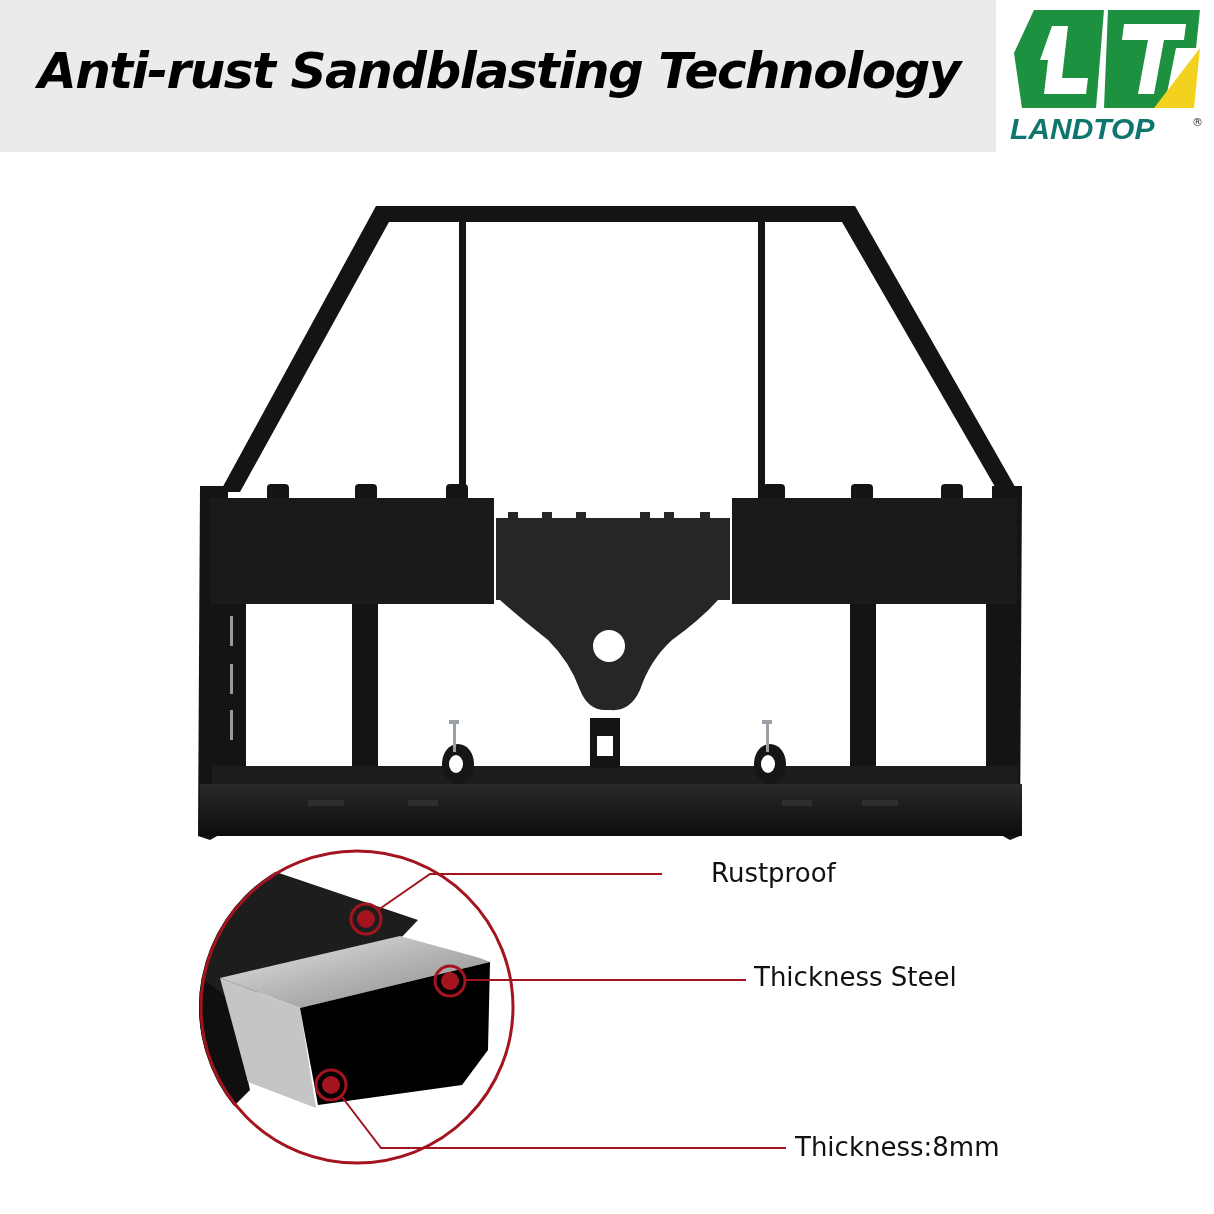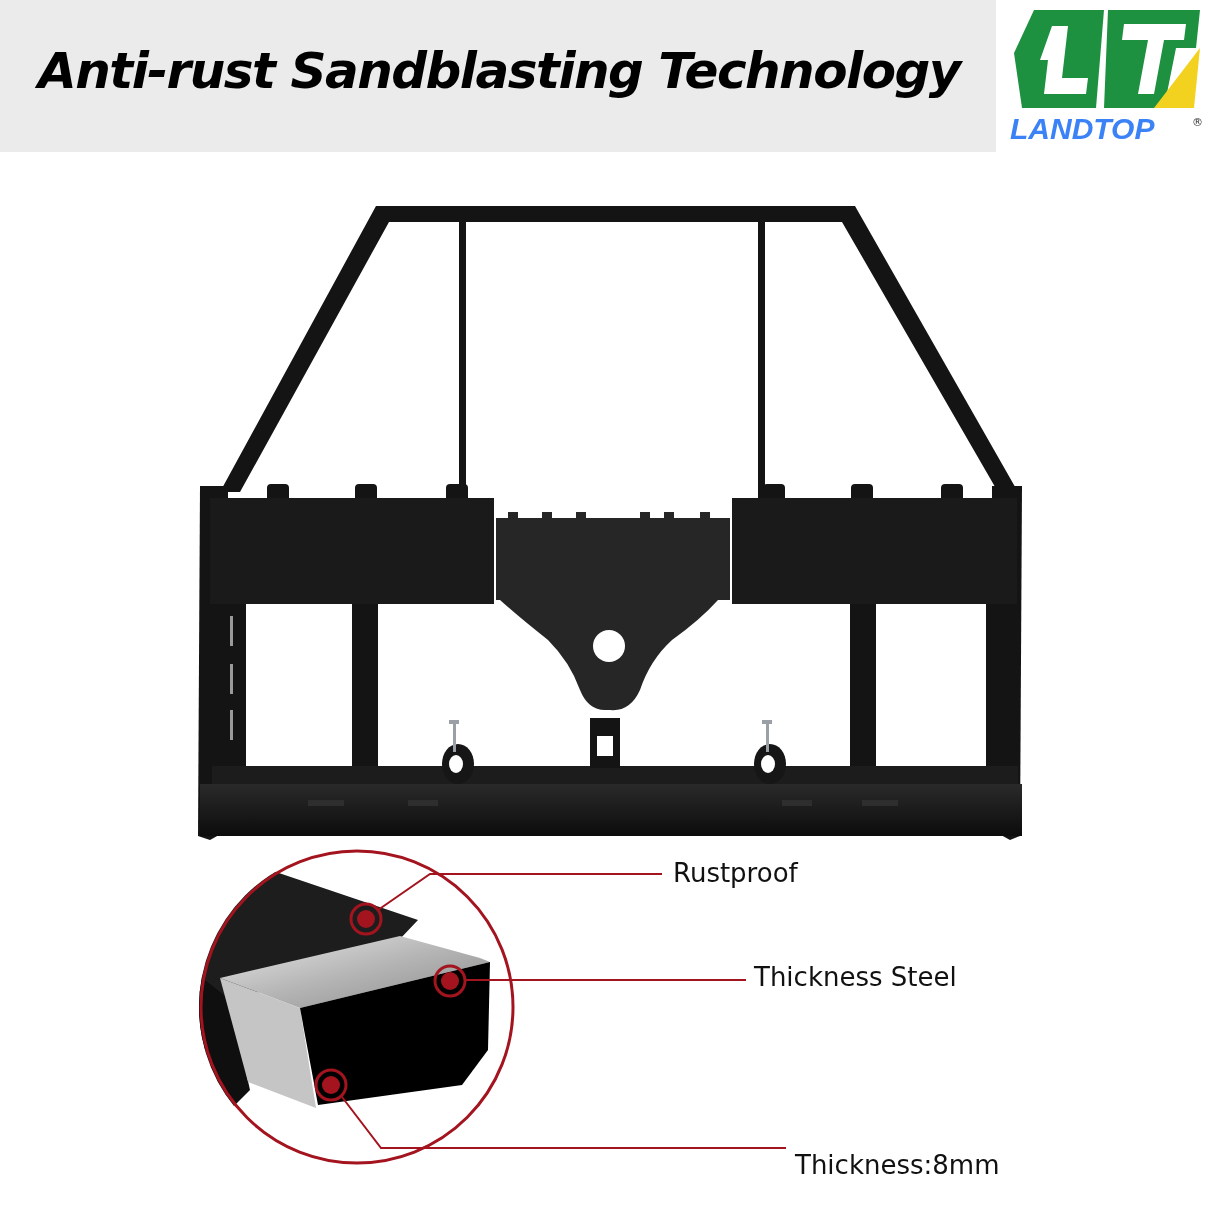--- a/index.html
+++ b/index.html
@@ -1,20 +1,20 @@
 <!DOCTYPE html>
 <html><head>
 <meta charset="utf-8">
 <style>
   html, body { margin: 0; padding: 0; background: #ffffff; }
   body { width: 1214px; height: 1214px; position: relative; overflow: hidden; font-family: "DejaVu Sans", sans-serif; }
   .header-band { position: absolute; left: 0; top: 0; width: 996px; height: 152px; background: #ebebeb; }
   .headline { position: absolute; left: 38px; top: 42px; font-family: "DejaVu Sans", sans-serif; font-weight: bold; font-style: italic; font-size: 50px; letter-spacing: -1.5px; color: #000; white-space: nowrap; }
   .logo { position: absolute; left: 1004px; top: 8px; width: 200px; height: 140px; }
-  .logo-word { position: absolute; left: 1010px; top: 112px; font-family: "Liberation Sans", sans-serif; font-weight: bold; font-style: italic; font-size: 30px; color: #3b82f6; letter-spacing: 0px; }
+  .logo-word { position: absolute; left: 1010px; top: 112px; font-family: "Liberation Sans", sans-serif; font-weight: bold; font-style: italic; font-size: 30px; color: #0f766e; letter-spacing: 0px; }
   .logo-reg { position: absolute; left: 1192px; top: 116px; font-size: 11px; color: #333; }
   .product { position: absolute; left: 0; top: 0; width: 1214px; height: 1214px; }
   .callout-label { position: absolute; font-family: "DejaVu Sans", sans-serif; font-size: 26px; color: #111; white-space: nowrap; }
 </style>
 </head>
 <body>
 
 <div class="header-band"></div>
 <div class="headline">Anti-rust Sandblasting Technology</div>
 
@@ -128,15 +128,15 @@
     <circle cx="450" cy="981" r="9" fill="#a3141f"></circle>
     <line x1="465" y1="980" x2="746" y2="980" stroke="#a3141f" stroke-width="2"></line>
   </g>
   <g>
     <circle cx="331" cy="1085" r="15" fill="none" stroke="#a3141f" stroke-width="3"></circle>
     <circle cx="331" cy="1085" r="9" fill="#a3141f"></circle>
     <polyline points="342,1097 381,1148 786,1148" fill="none" stroke="#a3141f" stroke-width="2"></polyline>
   </g>
 </svg>
 
-<div class="callout-label" style="left:673px; top:858px;">Rustproof</div>
+<div class="callout-label" style="left:711px; top:858px;">Rustproof</div>
 <div class="callout-label" style="left:754px; top:962px;">Thickness Steel</div>
-<div class="callout-label" style="left:795px; top:1132px;margin-top:18px;">Thickness:8mm</div>
+<div class="callout-label" style="left:795px; top:1132px;">Thickness:8mm</div>
 
 </body></html>

